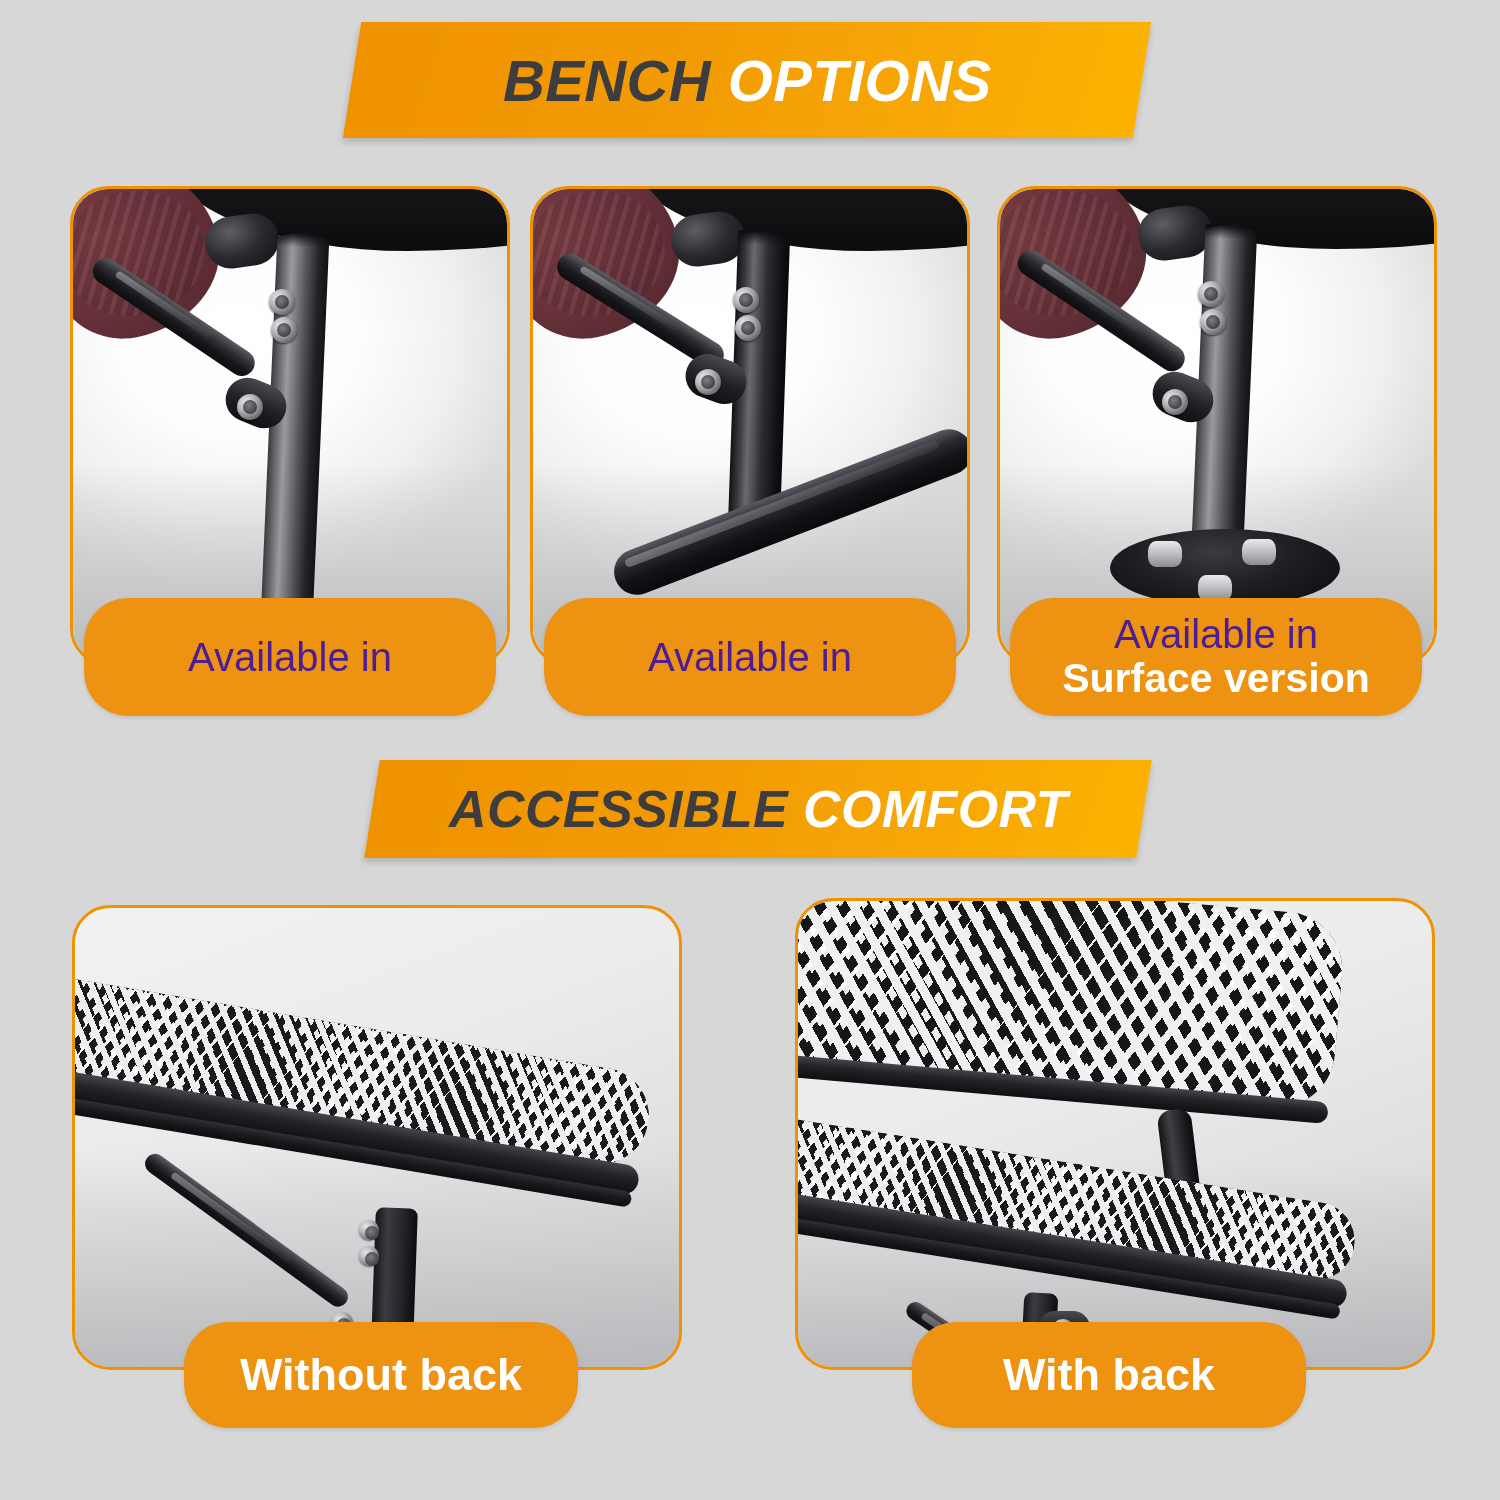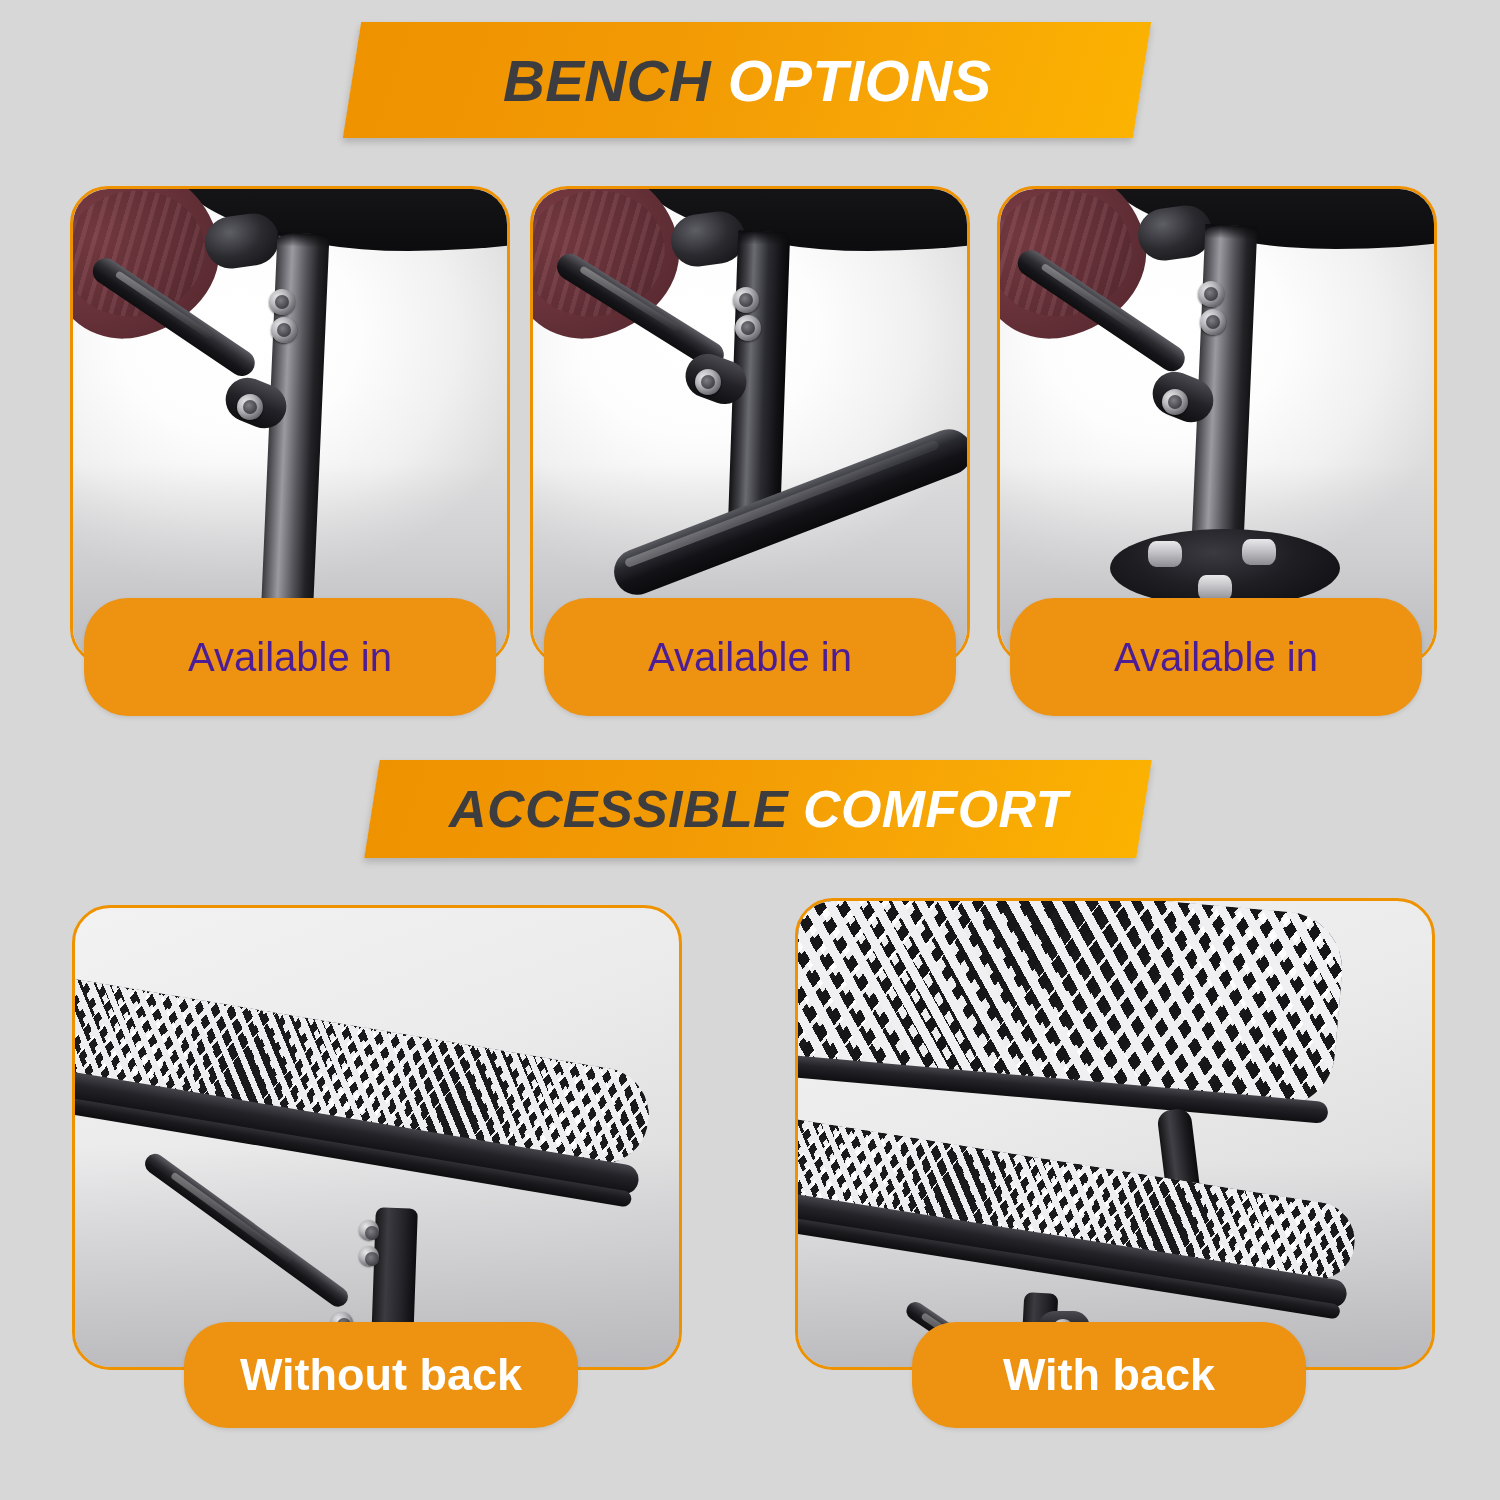--- a/index.html
+++ b/index.html
@@ -352,20 +352,21 @@
     <div class="bolt" style="left:162px; top:200px;"></div>
 
     <div class="base-plate" style="left:110px; top:340px;"></div>
     <div class="anchor" style="left:148px; top:352px;"></div>
     <div class="anchor" style="left:242px; top:350px;"></div>
     <div class="anchor" style="left:198px; top:386px;"></div>
   </div>
 </div>
 <div class="pill" style="left:1010px; top:598px; width:412px; height:118px;">
   <span class="line1">Available in</span>
+  <span class="line2">Surface version</span>
 </div>
 
 <div class="banner" id="banner-comfort">
   <div class="banner-inner">
     <span class="banner-dark">ACCESSIBLE</span><span>&nbsp;</span><span class="banner-light">COMFORT</span>
   </div>
 </div>
 
 <div class="card" style="left:72px; top:905px; width:610px; height:465px; background:linear-gradient(160deg,#f2f2f3 0%,#ebebec 40%,#dededf 72%,#cdcdcf 100%);">
   <div class="card-stage">

